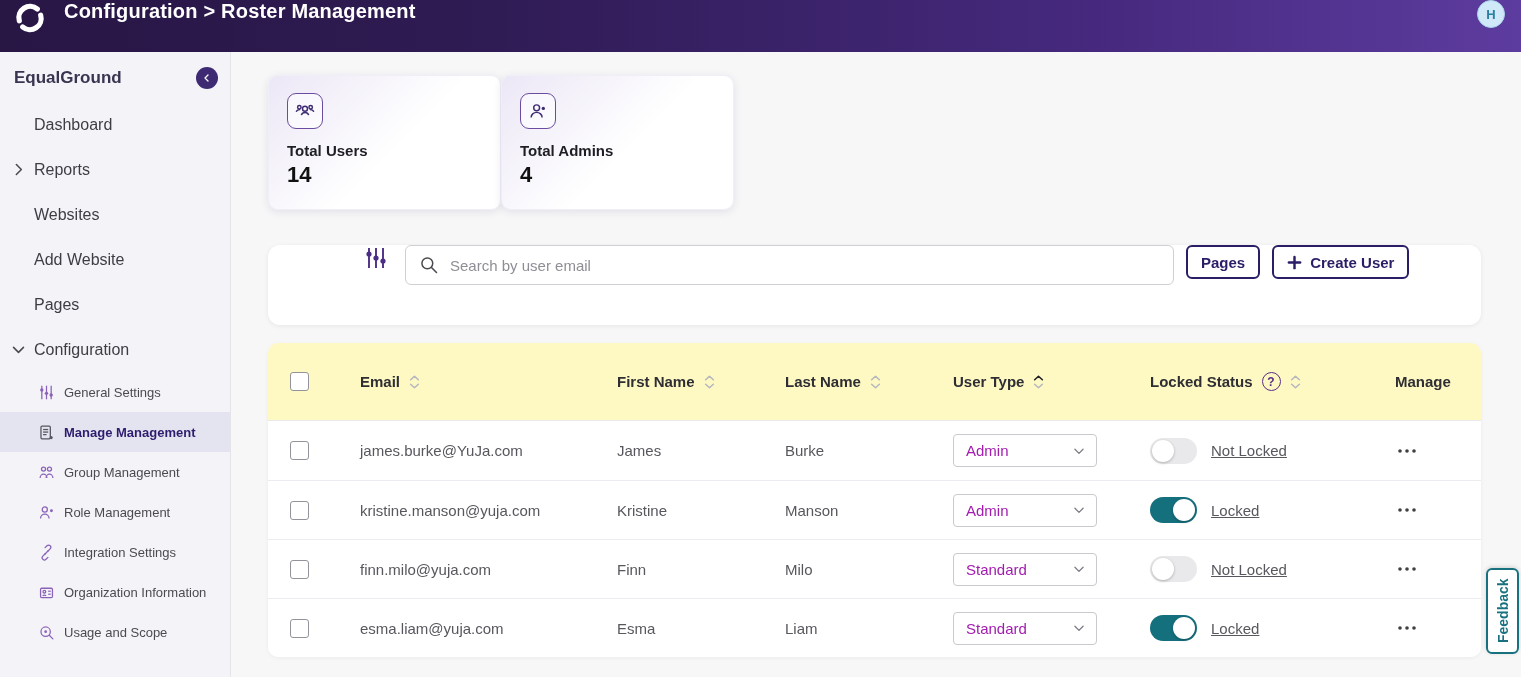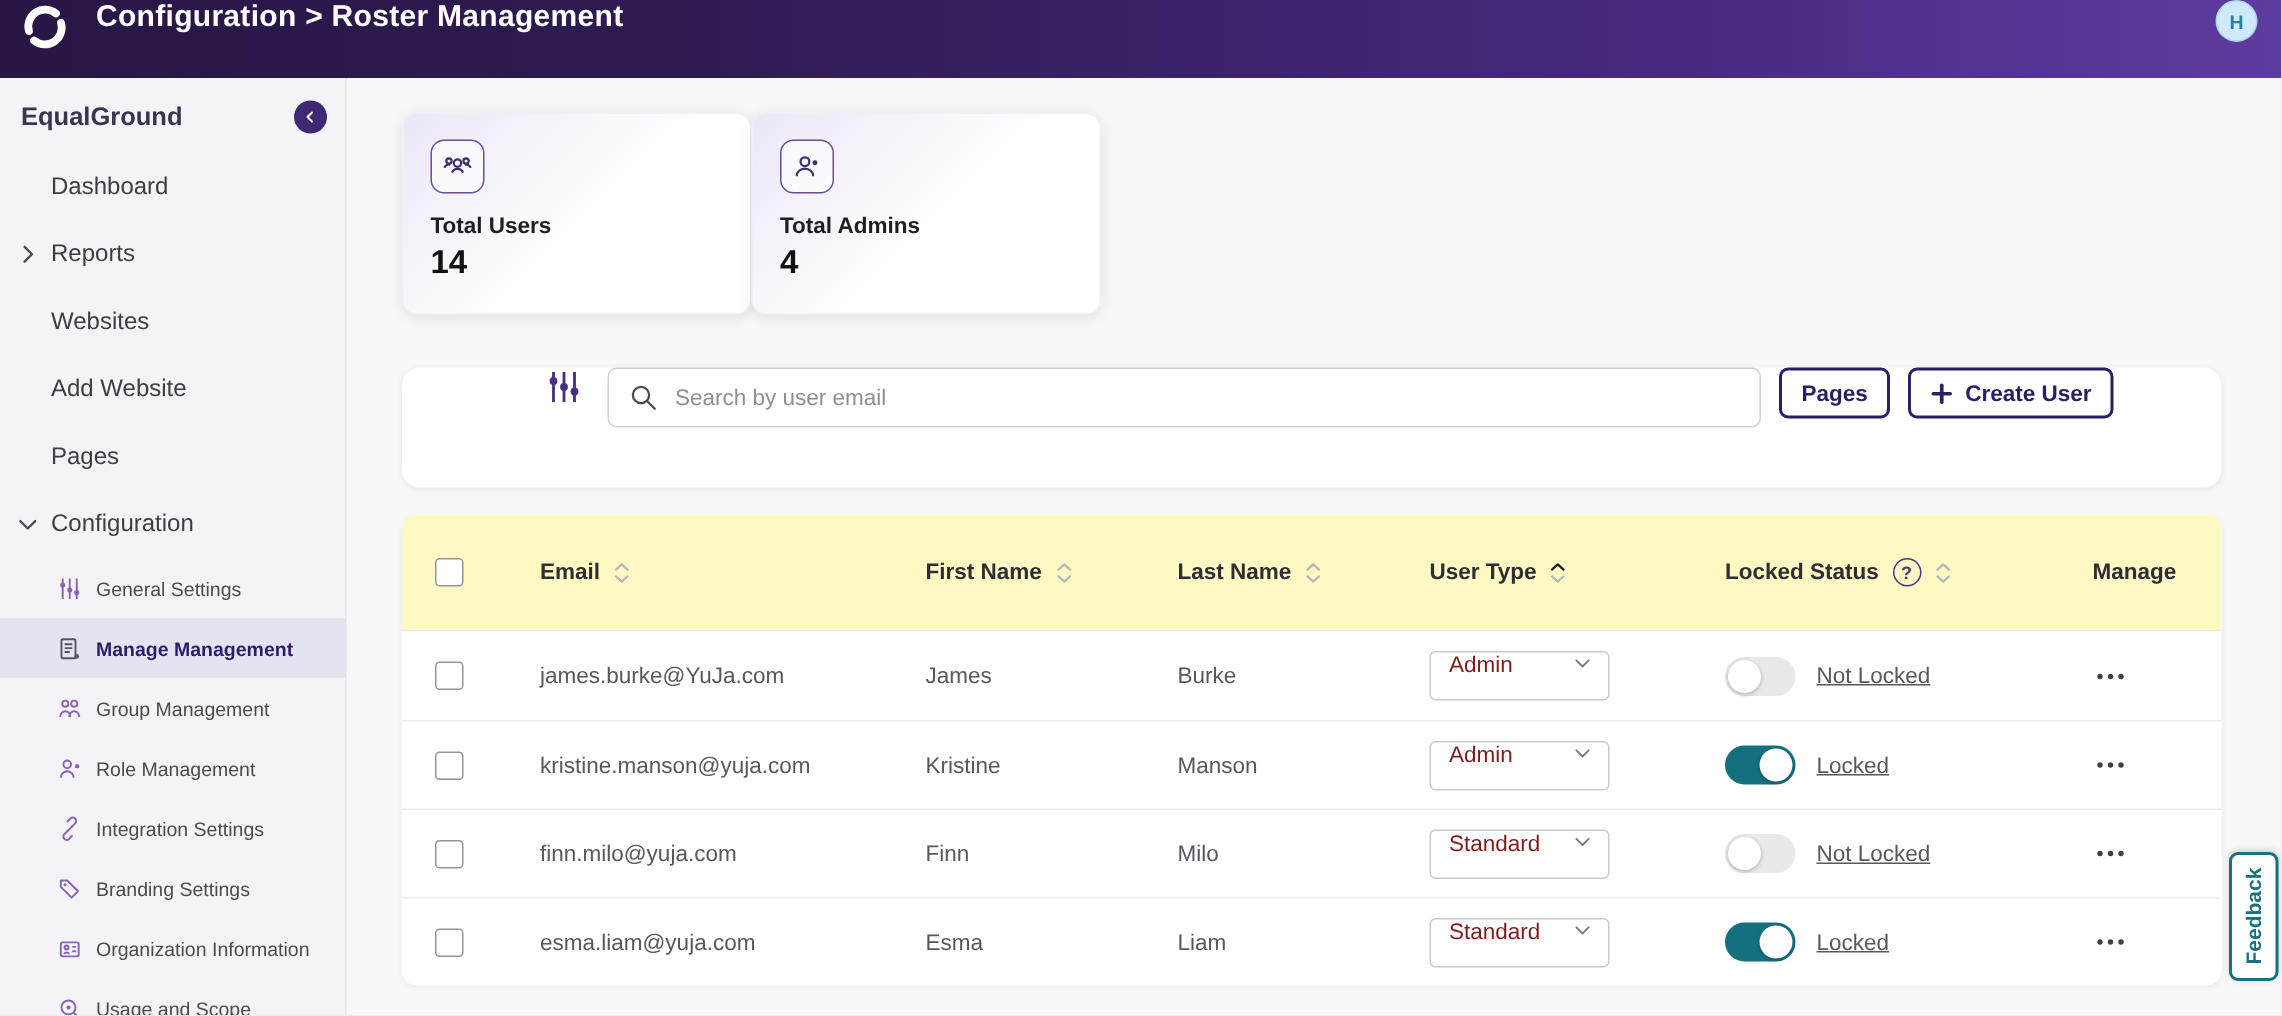--- a/index.html
+++ b/index.html
@@ -113,23 +113,23 @@
   }
   .sort { display:inline-flex; flex-direction:column; gap:2px; cursor:pointer; }
   .sort svg { width:11px; height:6px; color:#b6b6bf; }
   .sort svg.active { color:#1d1d22; }
   .help-circle {
     width:19px; height:19px; border-radius:50%; border:1.8px solid #5a2c86;
     color:#5a2c86; font-size:12px; font-weight:700;
     display:inline-flex; align-items:center; justify-content:center; cursor:pointer;
   }
   .select-box {
-    width:120px; height:33px; border:1px solid #c9c9d0; border-radius:4px; background:#fff;
-    display:flex; align-items:flex-start; justify-content:space-between;
-    padding:0 10px 0 12px; color:#7f1d1d; font-weight:500; cursor:pointer; font-size:15px;
+    width:144px; height:33px; border:1px solid #c9c9d0; border-radius:4px; background:#fff;
+    display:flex; align-items:center; justify-content:space-between;
+    padding:0 10px 0 12px; color:#a21caf; font-weight:500; cursor:pointer; font-size:15px;
   }
   .select-box .chev { width:14px; height:14px; color:#7b7b83; display:flex; }
   .select-box .chev svg { width:14px; height:14px; }
   .toggle { position:relative; width:47px; height:26px; border-radius:13px; background:#e9e9ec; cursor:pointer; flex-shrink:0; }
   .toggle.on { background:#15707e; }
   .knob {
     position:absolute; top:2px; left:2px; width:22px; height:22px; border-radius:50%;
     background:#fff; box-shadow:0 1px 3px rgba(0,0,0,.25);
   }
   .toggle.on .knob { left:auto; right:2px; }
@@ -254,29 +254,20 @@
             </div>
             <div class="sub-item">
               <span class="sub-icon" style="display: flex;">
                 <svg viewBox="0 0 20 20" fill="none" stroke="currentColor" stroke-width="1.5" stroke-linecap="round">
                   <path d="M8.5 11.5 l-2.8 2.8 a2.6 2.6 0 0 0 3.7 3.7 l2.3-2.3"></path>
                   <path d="M11.5 8.5 l2.8-2.8 a2.6 2.6 0 0 0-3.7-3.7 L8.3 4.3"></path>
                   <line x1="8" y1="12" x2="12" y2="8"></line>
                 </svg>
               </span>
               <span>Integration Settings</span>
-            </div>
-            <div class="sub-item">
-              <span class="sub-icon" style="display: flex;">
-                <svg viewBox="0 0 20 20" fill="none" stroke="currentColor" stroke-width="1.5" stroke-linejoin="round">
-                  <path d="M3 8.5 V3.5 h5 l8.5 8.5 -5 5 z"></path>
-                  <circle cx="6.3" cy="6.8" r="1.2" fill="currentColor" stroke="none"></circle>
-                </svg>
-              </span>
-              <span>Branding Settings</span>
             </div>
             <div class="sub-item">
               <span class="sub-icon" style="display: flex;">
                 <svg viewBox="0 0 20 20" fill="none" stroke="currentColor" stroke-width="1.5">
                   <rect x="3" y="5" width="14" height="11" rx="1.4"></rect>
                   <circle cx="7.5" cy="9" r="1.6"></circle>
                   <path d="M5.5 14 a2.5 2.5 0 0 1 4 0"></path>
                   <line x1="12" y1="8.5" x2="15" y2="8.5"></line>
                   <line x1="12" y1="12" x2="15" y2="12"></line>
                 </svg>

